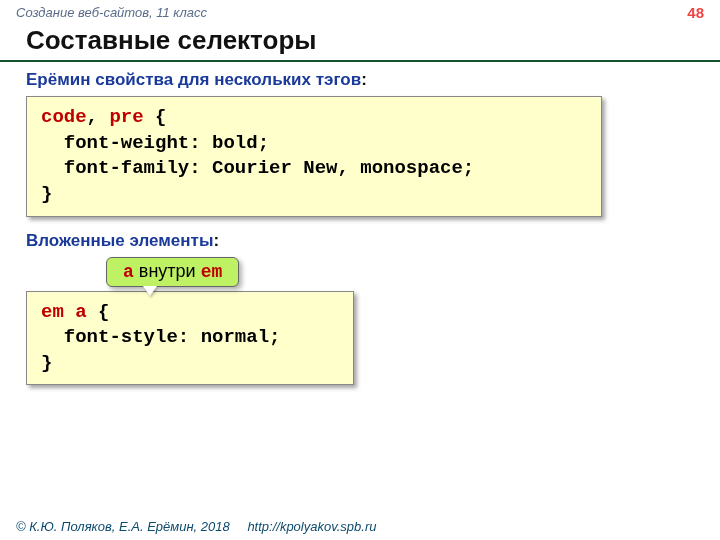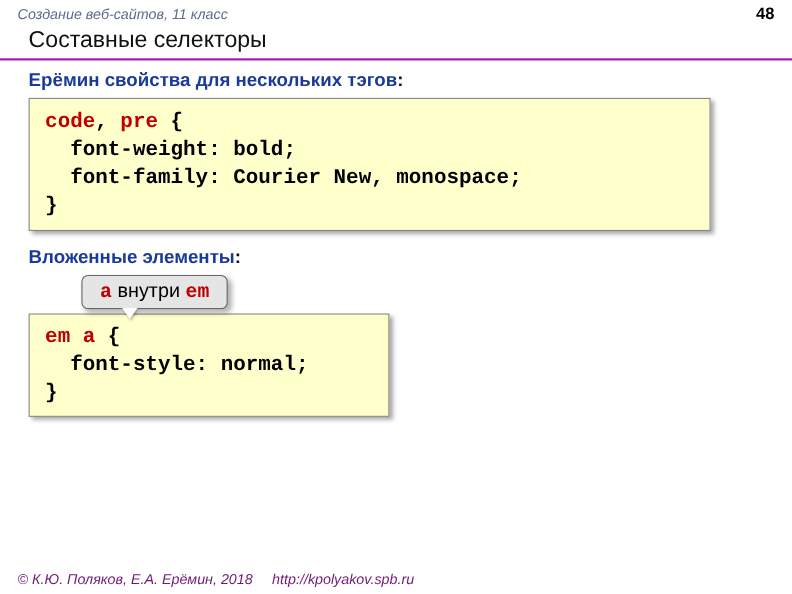--- a/index.html
+++ b/index.html
@@ -16,29 +16,29 @@
     justify-content: space-between;
     align-items: center;
     padding: 4px 16px 2px 16px;
     font-size: 13px;
     color: #5a6b8a;
     font-style: italic;
   }
   .header-bar .page-num {
     font-style: normal;
     font-weight: bold;
-    color: #000000;
+    color: #ef4444;
     font-size: 15px;
   }
   .title {
-    font-size: 21px;
-    font-weight: normal;
+    font-size: 26px;
+    font-weight: bold;
     color: #111;
     padding: 2px 16px 4px 26px;
-    border-bottom: 2px solid #a21caf;
+    border-bottom: 2px solid #14532d;
     margin-bottom: 8px;
   }
   .content {
     padding: 0 26px;
   }
   .subhead {
     font-size: 17px;
     font-weight: bold;
     color: #1a3a9a;
     margin: 6px 0 6px 0;
@@ -49,34 +49,34 @@
     border: 1px solid #888;
     box-shadow: 3px 3px 4px rgba(0,0,0,0.35);
     padding: 8px 14px;
     font-family: "Courier New", monospace;
     font-size: 19px;
     font-weight: bold;
     line-height: 1.35;
     white-space: pre;
     margin-bottom: 14px;
   }
-  .codebox.wide { width: 620px; }
+  .codebox.wide { width: 576px; }
   .codebox.narrow { width: 328px; }
   .kw-red { color: #c00000; }
   .txt { color: #000; }
   .callout {
     position: relative;
     display: inline-block;
-    background: #e5e5e5;
+    background: #bef264;
     border: 1px solid #666;
     border-radius: 6px;
     box-shadow: 3px 3px 5px rgba(0,0,0,0.3);
     padding: 3px 16px 4px 16px;
     font-size: 18px;
-    margin: 0 0 4px 48px;
+    margin: 0 0 4px 80px;
     z-index: 2;
   }
   .callout .r { color: #c00000; font-weight: bold; font-family: "Courier New", monospace; }
   .callout .blk { color: #000; }
   .callout::after {
     content: "";
     position: absolute;
     left: 36px;
     bottom: -10px;
     width: 0; height: 0;
@@ -84,21 +84,21 @@
     border-right: 7px solid transparent;
     border-top: 10px solid #fff;
     filter: drop-shadow(1px 2px 1px rgba(0,0,0,0.25));
   }
   .nested-wrap { position: relative; }
   .footer {
     position: absolute;
     bottom: 6px;
     left: 16px;
     font-size: 13px;
-    color: #701a75;
+    color: #0c4a6e;
     text-align: center;
   }
   .footer .auth { font-style: italic; }
   .footer .url { font-style: italic; margin-left: 14px; }
 </style>
 </head>
 <body>
 
 <div class="header-bar">
   <span>Создание веб-сайтов, 11 класс</span>

